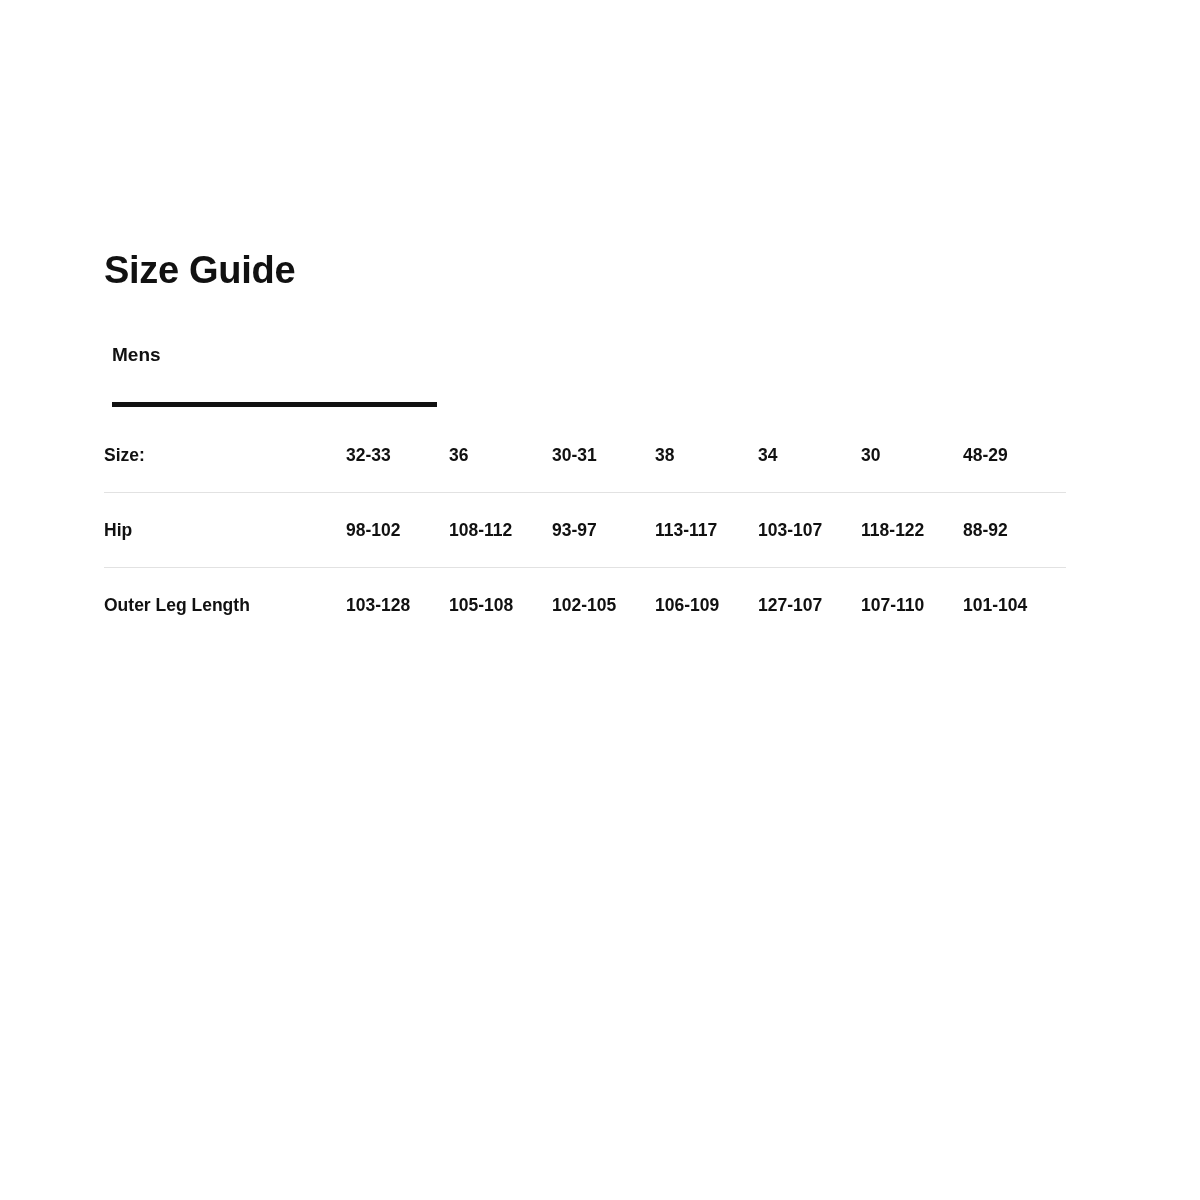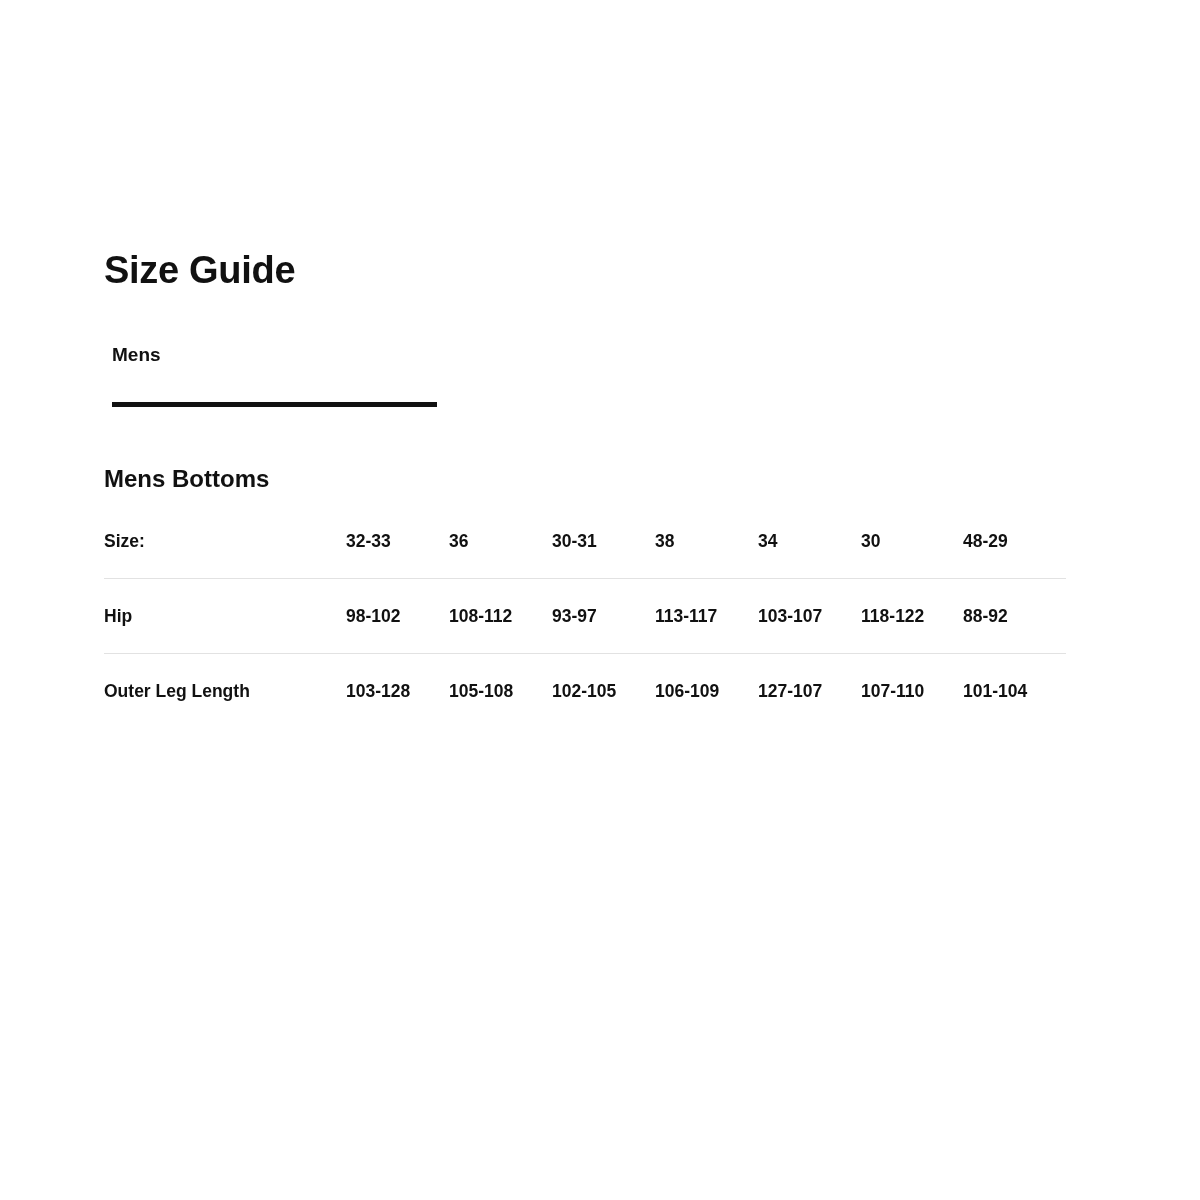--- a/index.html
+++ b/index.html
@@ -92,21 +92,20 @@
 
 <div class="page">
   <div class="content">
 
     <h1 class="page-title">Size Guide</h1>
 
     <ul class="tabs">
       <li class="tab">Mens</li>
     </ul>
 
-    <h2 class="section-title">Mens Bottoms</h2>
 
     <table class="size-table">
       <tbody>
         <tr class="header-row">
           <th class="row-label">Size:</th>
           <td class="cell">32-33</td>
           <td class="cell">36</td>
           <td class="cell">30-31</td>
           <td class="cell">38</td>
           <td class="cell">34</td>

